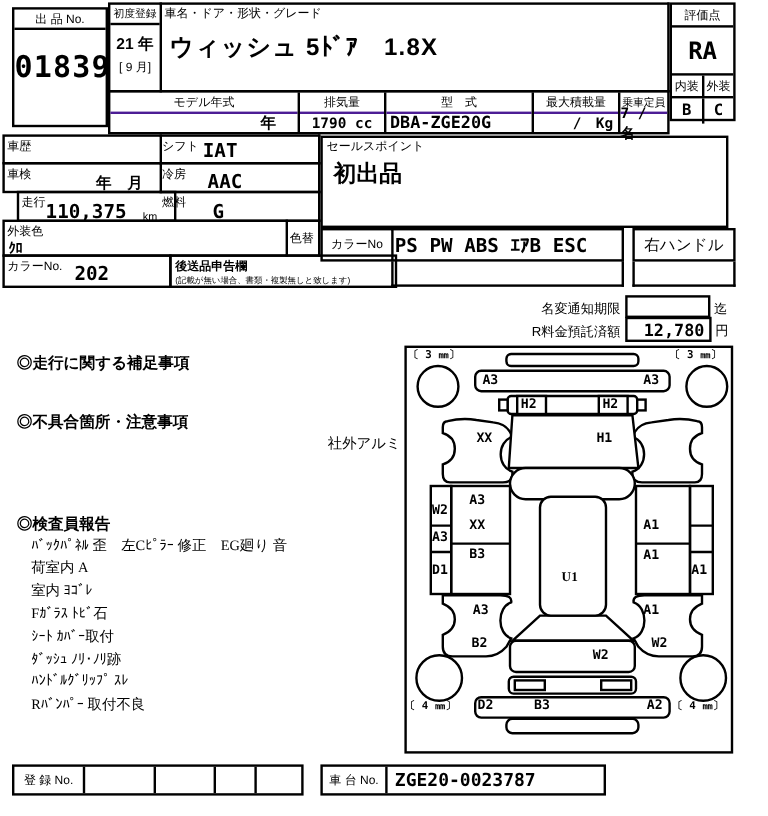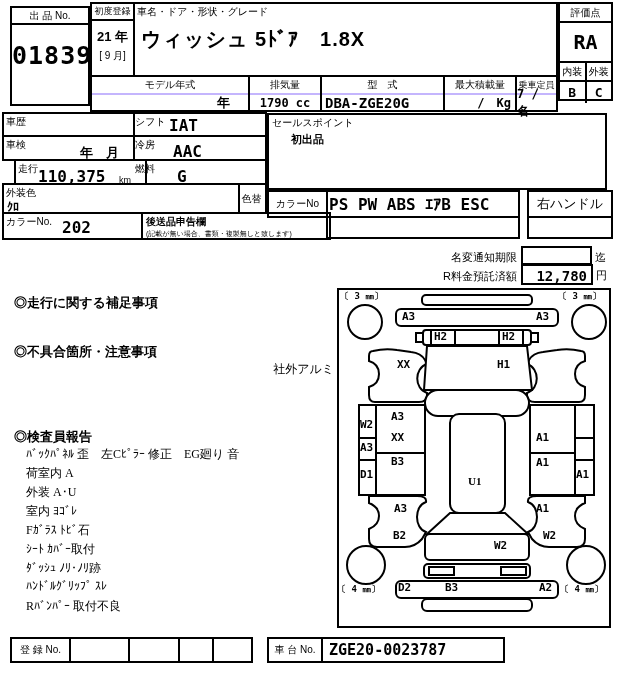--- a/index.html
+++ b/index.html
@@ -12,21 +12,21 @@
   .mono{font-family:"DejaVu Sans Mono",monospace;}
   .ctr{display:flex;align-items:center;justify-content:center;}
   .nowrap{white-space:nowrap;}
   
   .lot-label{border-bottom:2px solid #000;height:15px;font-size:10px;}
   .lot-number{font-size:25px;font-weight:bold;letter-spacing:1px;margin-top:16px;text-align:center;}
   .reg-label{border-bottom:2px solid #000;height:15px;font-size:9px;}
   .spec-row{display:flex;}
   .spec-col{box-sizing:border-box;border-left:2px solid #000;}
   .spec-col:first-child{border-left:none;}
-  .spec-head{height:16px;border-bottom:2px solid #c4b5fd;font-size:10px;display:flex;align-items:center;justify-content:center;}
+  .spec-head{height:16px;border-bottom:2px solid #4c1d95;font-size:10px;display:flex;align-items:center;justify-content:center;}
   .spec-val{height:16px;font-size:13px;font-weight:bold;display:flex;align-items:center;font-family:"DejaVu Sans Mono",monospace;}
   .eval-row{display:flex;height:17px;border-bottom:2px solid #000;}
   .eval-row:last-child{border-bottom:none;height:21px;}
   .eval-half{width:50%;display:flex;align-items:center;justify-content:center;font-size:10px;}
   .eval-half+.eval-half{border-left:2px solid #000;}
   
   .cell-lab{position:absolute;left:2px;top:1px;font-size:10px;}
   
   .note-title{position:absolute;font-size:13px;font-weight:bold;white-space:nowrap;}
   .report-line{height:19px;font-size:12px;white-space:nowrap;}
@@ -125,21 +125,21 @@
     <span class="cell-lab">カラーNo.</span>
     <span class="abs mono" style="left:58px;top:4px;font-size:16px;font-weight:bold;">202</span>
   </div>
   <div class="abs b" style="left:141px;top:212px;width:190px;height:28px;border-left:2px solid #000;">
     <div style="font-size:10px;font-weight:bold;padding:1px 0 0 3px;">後送品申告欄</div>
     <div style="font-size:7px;padding:0 0 0 3px;">(記載が無い場合、書類・複製無しと致します)</div>
   </div>
 
   <div class="abs b" style="left:267px;top:113px;width:340px;height:77px;">
     <div class="lbl" style="padding:2px 0 0 3px;">セールスポイント</div>
-    <div style="font-size:11px;font-weight:bold;padding:4px 0 0 22px;">初出品</div>
+    <div style="font-size:19px;font-weight:bold;padding:4px 0 0 9px;">初出品</div>
   </div>
   <div class="abs b ctr" style="left:267px;top:190px;width:61px;height:28px;font-size:10px;">カラーNo</div>
   <div class="abs b" style="left:326px;top:190px;width:194px;height:28px;border-left:none;">
     <span class="abs mono" style="left:3px;top:3px;font-size:16px;font-weight:bold;">PS PW ABS ｴｱB ESC</span>
   </div>
   <div class="abs b ctr" style="left:527px;top:190px;width:86px;height:28px;font-size:13px;">右ハンドル</div>
   <div class="abs b" style="left:326px;top:218px;width:194px;height:21px;border-top:none;"></div>
   <div class="abs b" style="left:527px;top:218px;width:86px;height:21px;border-top:none;"></div>
 
   <div class="abs nowrap" style="left:400px;top:250px;width:117px;text-align:right;font-size:11px;">名変通知期限</div>
@@ -155,21 +155,20 @@
 
   <div class="note-title" style="left:14px;top:294px;">◎走行に関する補足事項</div>
   <div class="note-title" style="left:14px;top:343px;">◎不具合箇所・注意事項</div>
   <div class="abs" style="left:44px;top:361px;width:290px;text-align:right;">
       <div class="report-line">社外アルミ</div>
     </div>
   <div class="note-title" style="left:14px;top:428px;">◎検査員報告</div>
   <div class="abs" style="left:26px;top:446px;width:300px;font-family:Liberation Serif, serif;">
       <div class="report-line">ﾊﾞｯｸﾊﾟﾈﾙ 歪　左Cﾋﾟﾗｰ 修正　EG廻り 音</div>
       <div class="report-line">荷室内 A</div>
-      <div class="report-line">外装 A･U</div>
       <div class="report-line">室内 ﾖｺﾞﾚ</div>
       <div class="report-line">Fｶﾞﾗｽ ﾄﾋﾞ石</div>
       <div class="report-line">ｼｰﾄ ｶﾊﾞｰ取付</div>
       <div class="report-line">ﾀﾞｯｼｭ ﾉﾘ･ﾉﾘ跡</div>
       <div class="report-line">ﾊﾝﾄﾞﾙｸﾞﾘｯﾌﾟ ｽﾚ</div>
       <div class="report-line">Rﾊﾞﾝﾊﾟｰ 取付不良</div>
     </div>
 
   <div class="abs b" style="left:337px;top:288px;width:274px;height:340px;">
     <svg width="270" height="336" viewBox="0 0 270 336" style="position:absolute;left:0;top:0;">

